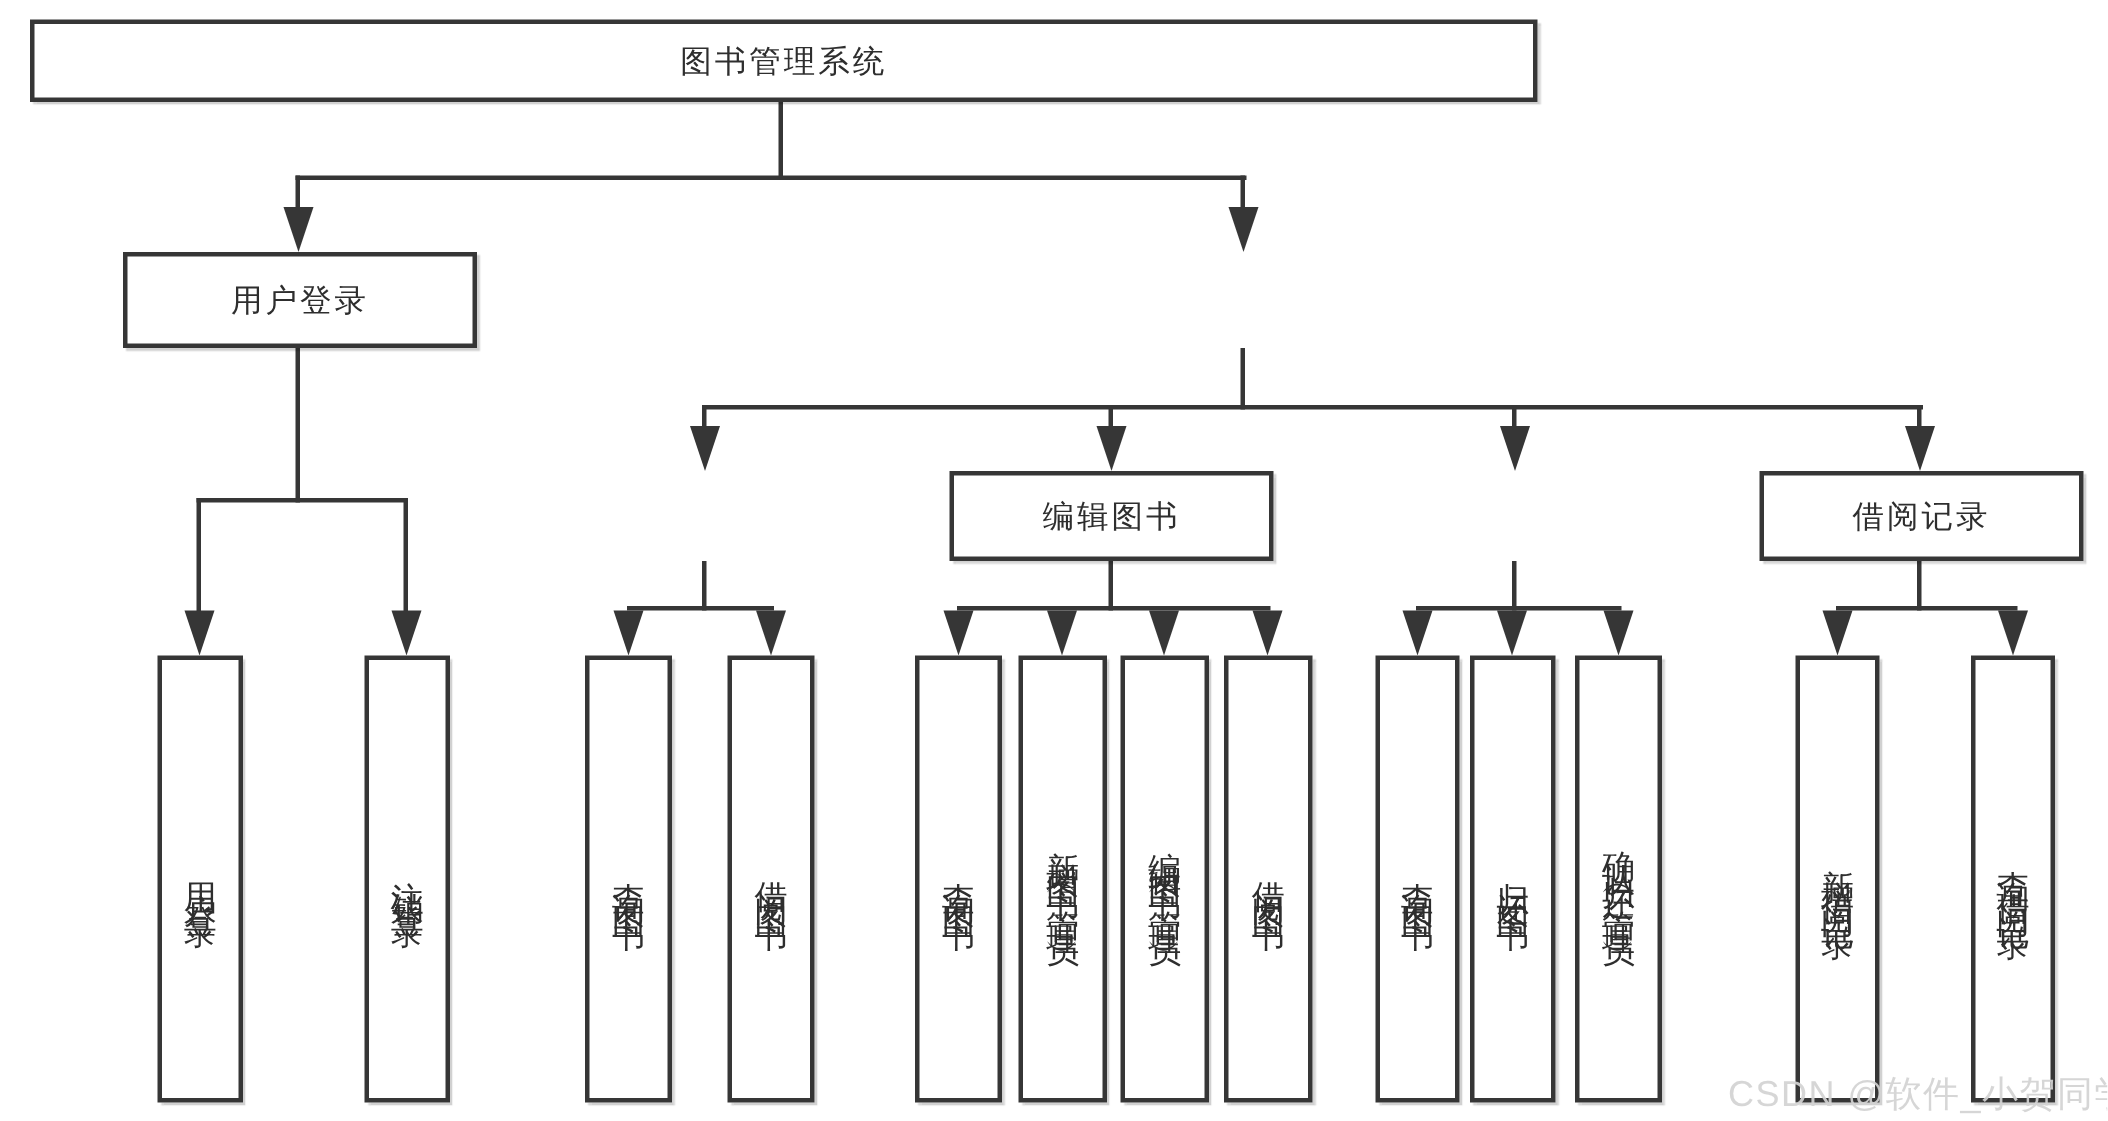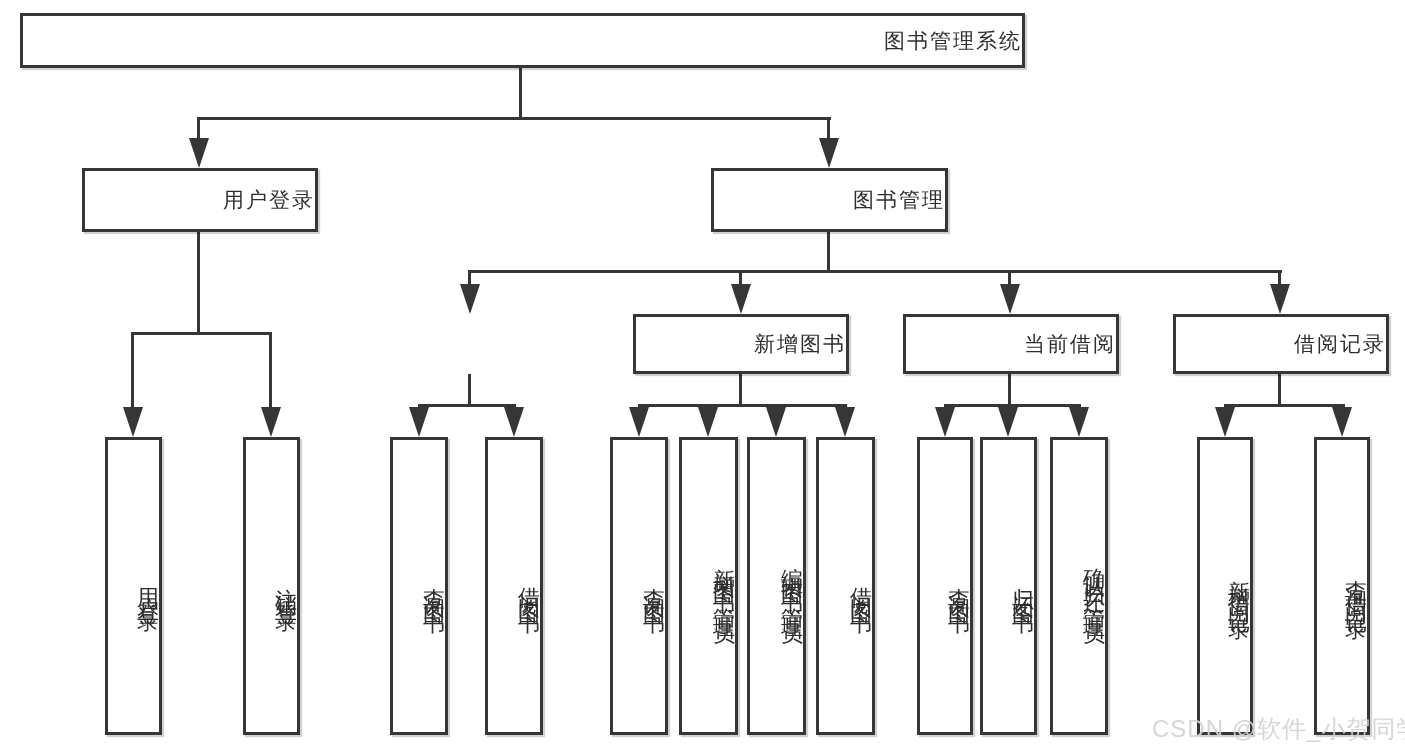--- a/index.html
+++ b/index.html
@@ -2,21 +2,21 @@
 <html><head>
 <meta charset="utf-8">
 <style>
   html,body{margin:0;padding:0;background:#ffffff;}
   .stage{
     position:relative;width:1405px;height:747px;background:#ffffff;overflow:hidden;
     font-family:"Liberation Sans","DejaVu Sans",sans-serif;color:#2e2e2e;
   }
   .node{
     position:absolute;box-sizing:border-box;border:3px solid #363636;background:#ffffff;
-    display:flex;align-items:center;justify-content:flex-end;
+    display:flex;align-items:center;justify-content:center;
     box-shadow:2px 2px 1px rgba(0,0,0,0.18);
   }
   .hnode span{font-size:21px;letter-spacing:2px;white-space:nowrap;}
   .vnode .vtext{
     writing-mode:vertical-rl;text-orientation:mixed;
     font-size:22px;letter-spacing:8px;line-height:1;white-space:nowrap;
   }
   .vline{position:absolute;width:3px;background:#363636;}
   .hline{position:absolute;height:3px;background:#363636;}
   .ahead{
@@ -82,29 +82,23 @@
   <div class="ahead" style="left:1215px;top:407px;"></div>
   <div class="ahead" style="left:1332px;top:407px;"></div>
 
   <div class="node hnode" style="left:20px;top:13px;width:1005px;height:55px;">
     <span>图书管理系统</span>
   </div>
 
   <div class="node hnode" style="left:82px;top:168px;width:236px;height:64px;">
     <span>用户登录</span>
   </div>
-  <div class="node hnode" style="left:711px;top:168px;width:237px;height:64px;">
-    <span>图书管理</span>
-  </div>
 
   <div class="node hnode" style="left:633px;top:314px;width:216px;height:60px;">
-    <span>新增图书</span>
-  </div>
-  <div class="node hnode" style="left:903px;top:314px;width:216px;height:60px;">
-    <span>当前借阅</span>
+    <span>编辑图书</span>
   </div>
   <div class="node hnode" style="left:1173px;top:314px;width:216px;height:60px;">
     <span>借阅记录</span>
   </div>
 
   <div class="node vnode" style="left:105px;top:437px;width:57px;height:298px;">
     <span class="vtext">用户登录</span>
   </div>
   <div class="node vnode" style="left:243px;top:437px;width:57px;height:298px;">
     <span class="vtext">注销登录</span>

